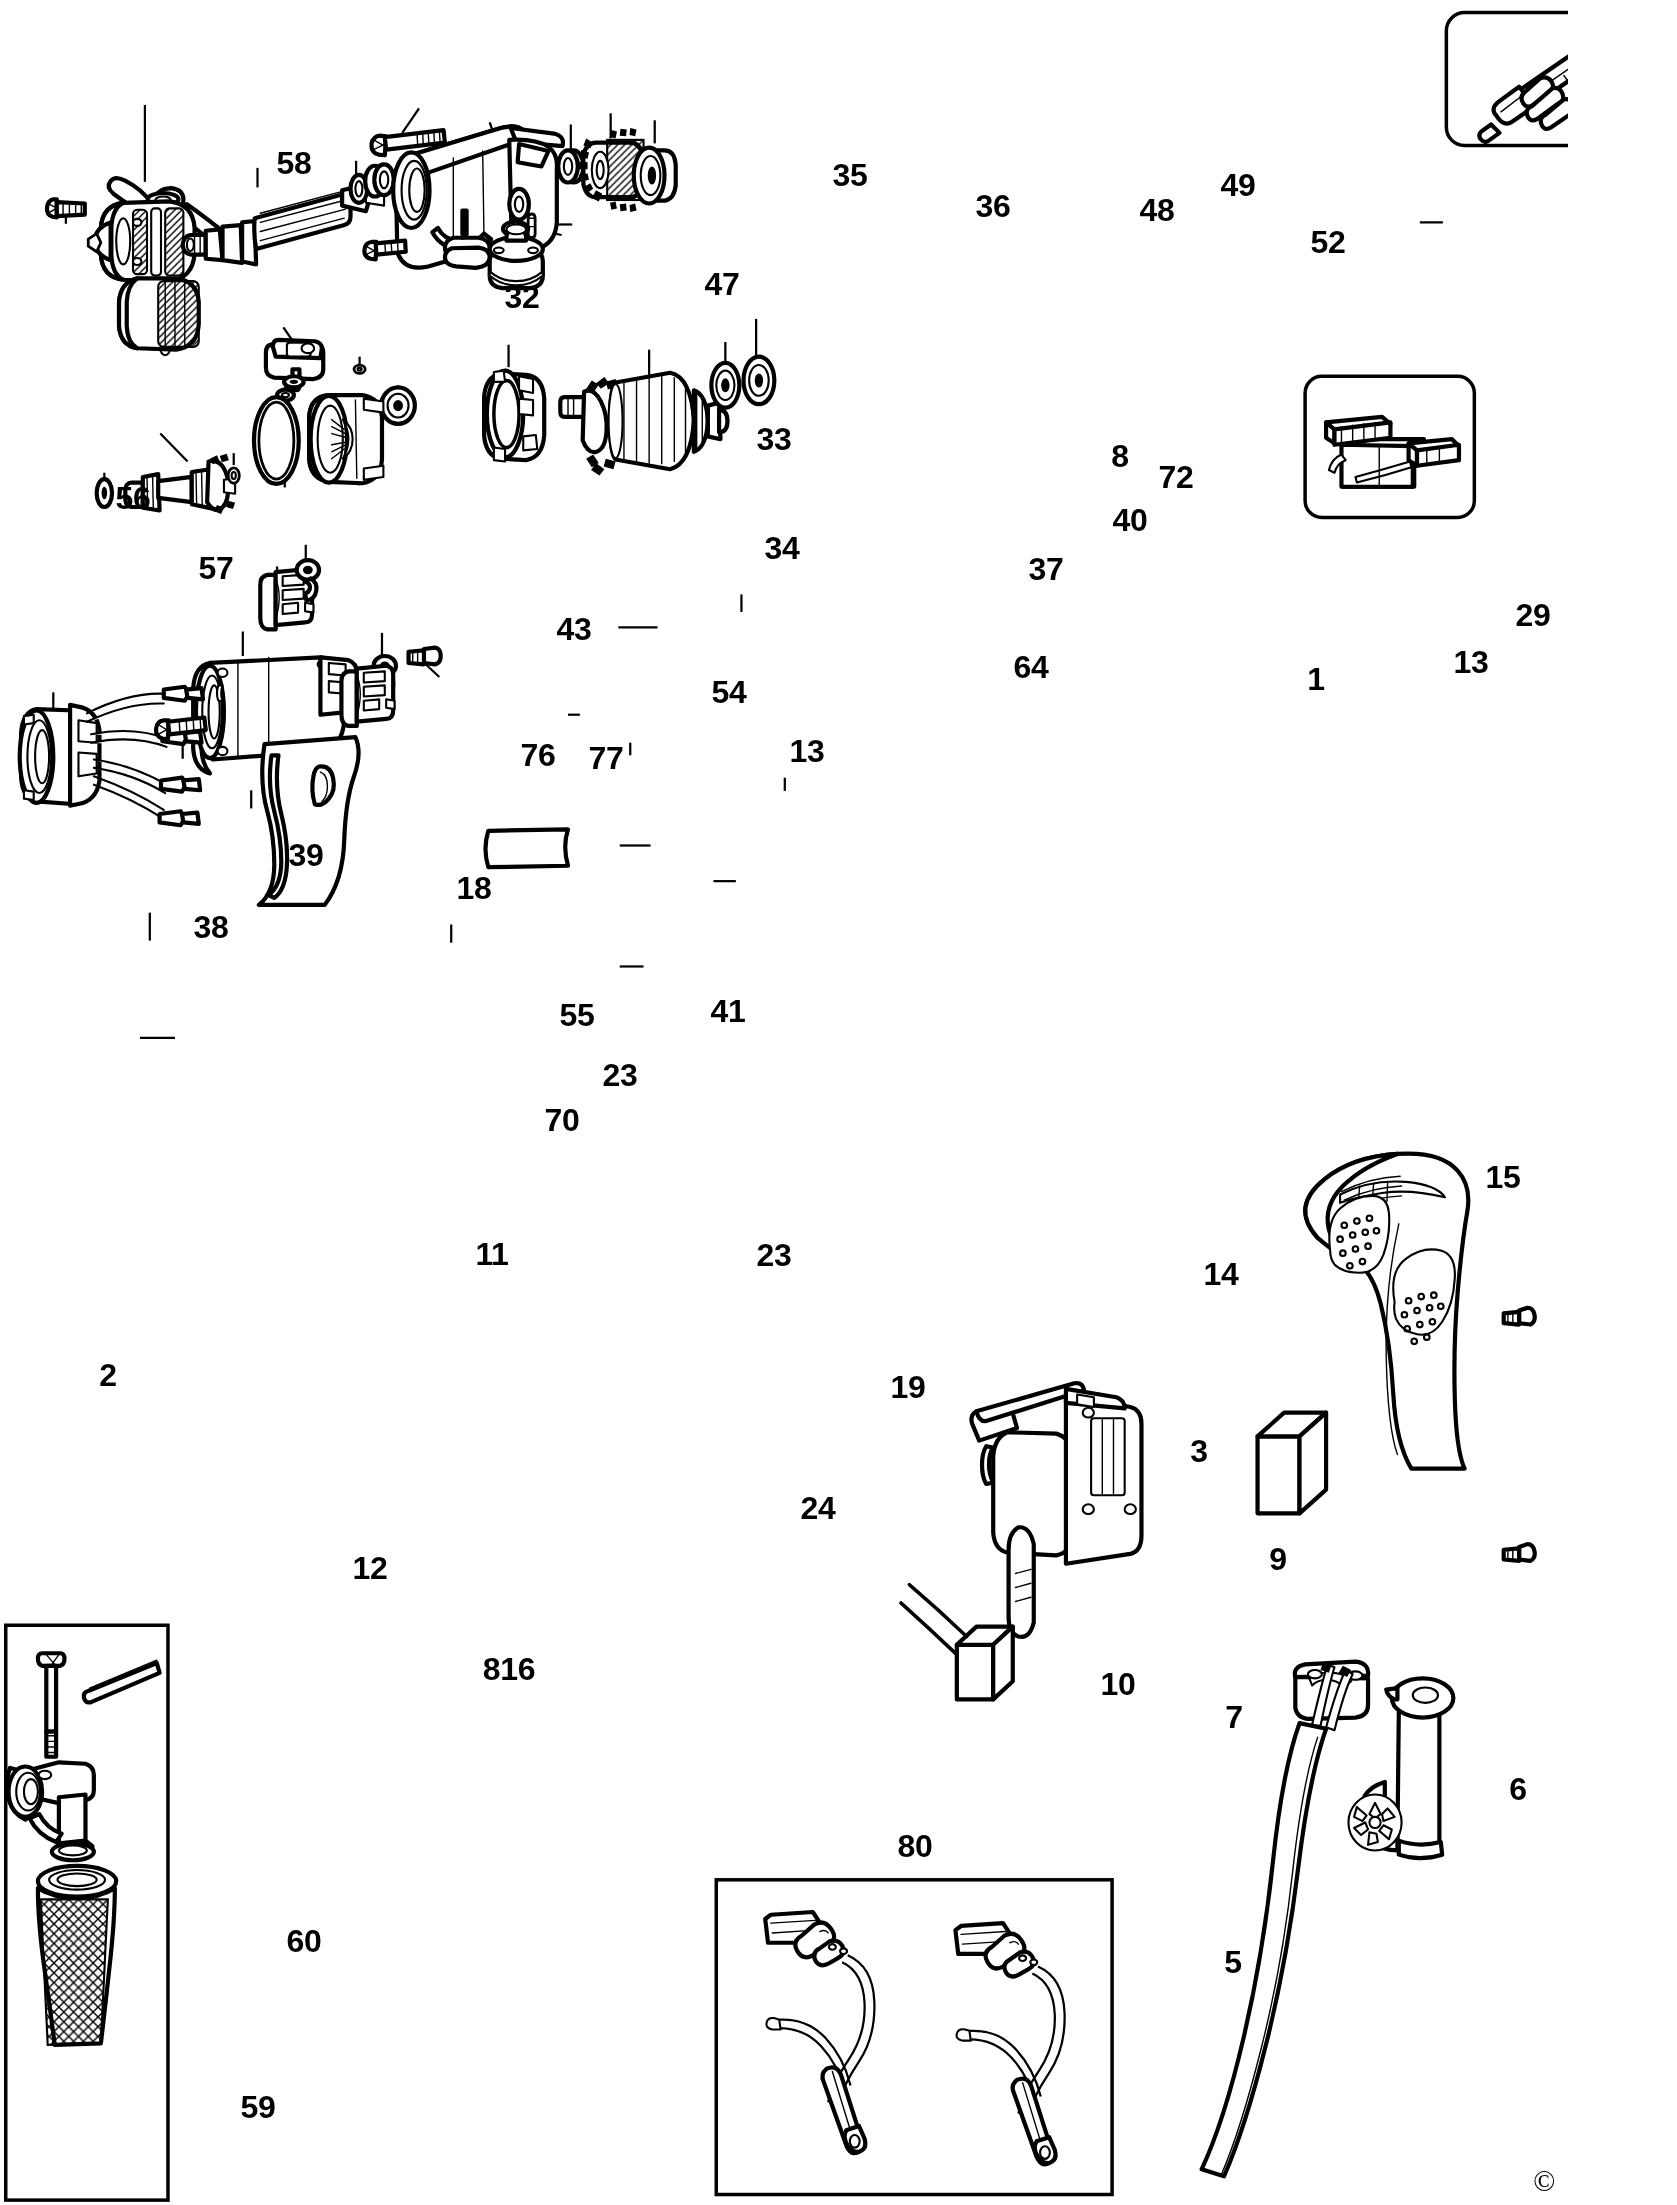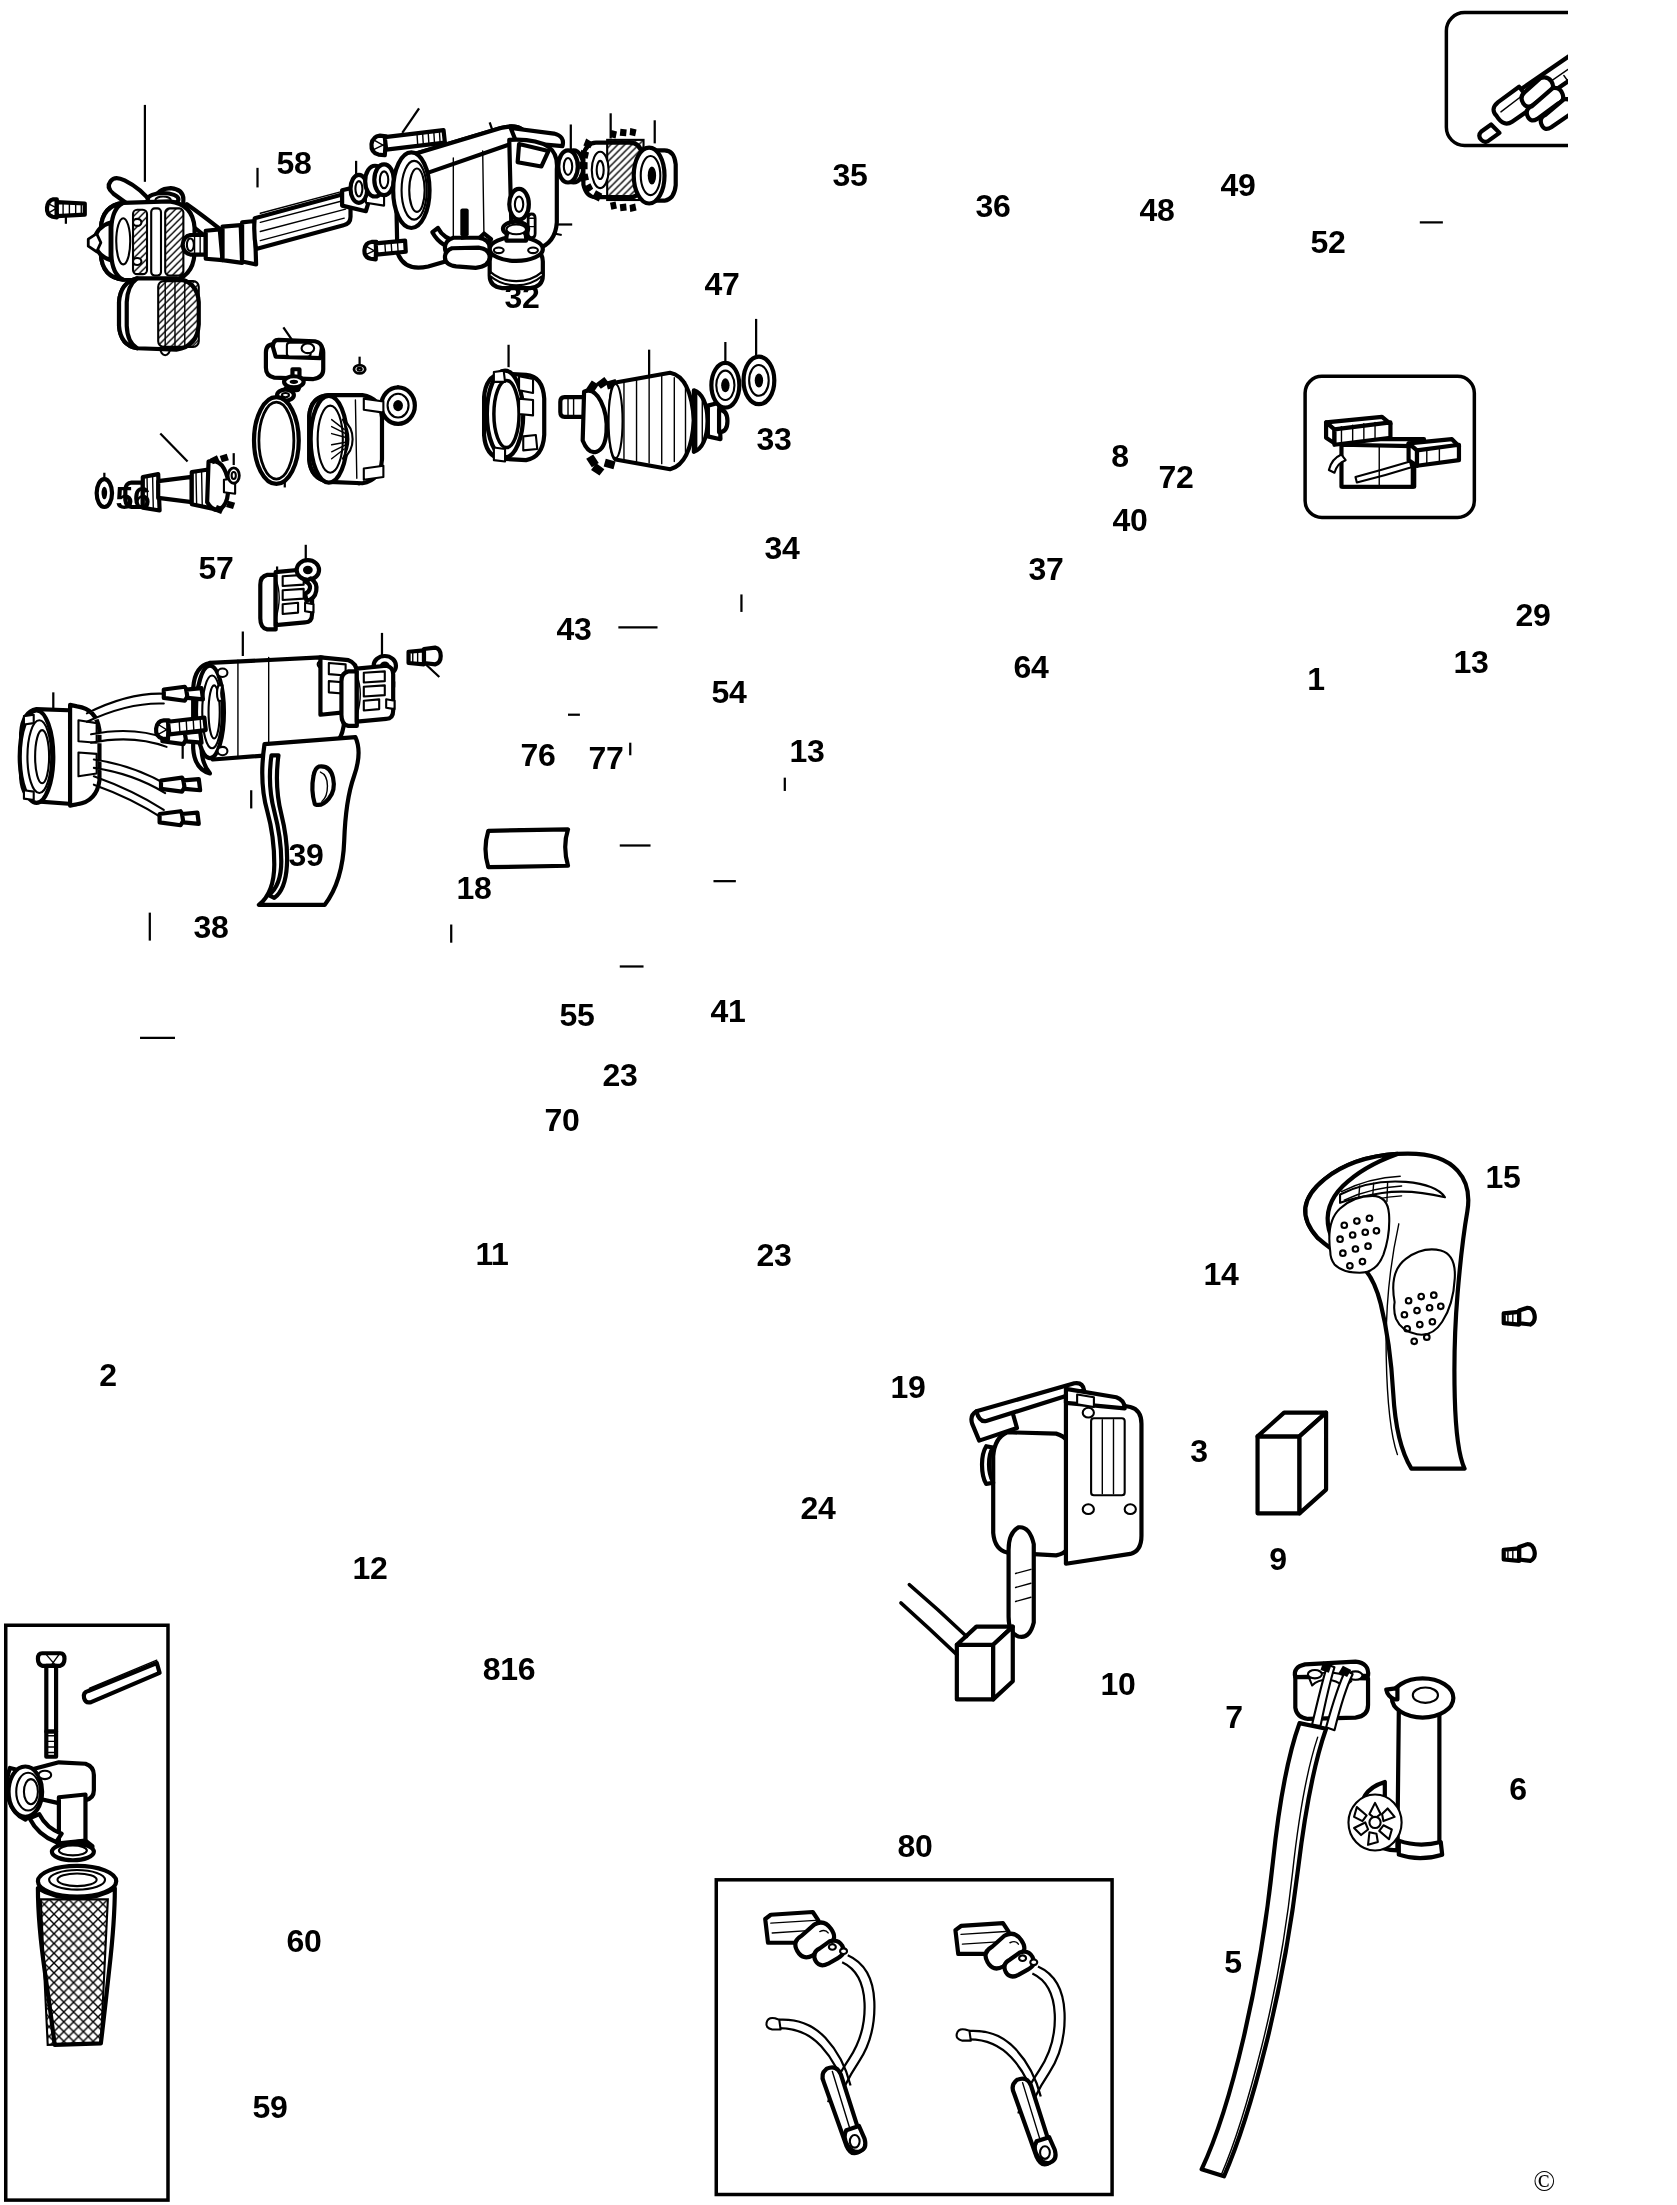--- a/index.html
+++ b/index.html
@@ -860,18 +860,18 @@
 <div class="callout" style="left: 1278px; top: 1559px;">9</div>
 <div class="callout" style="left: 370px; top: 1568px;">12</div>
 <div class="callout" style="left: 1591px; top: 1632px;">15</div>
 <div class="callout" style="left: 509px; top: 1669px;">816</div>
 <div class="callout" style="left: 1118px; top: 1684px;">10</div>
 <div class="callout" style="left: 1234px; top: 1717px;">7</div>
 <div class="callout" style="left: 1518px; top: 1789px;">6</div>
 <div class="callout" style="left: 1233px; top: 1962px;">5</div>
 <div class="callout" style="left: 304px; top: 1941px;">60</div>
 <div class="callout" style="left: 915px; top: 1846px;">80</div>
-<div class="callout" style="left: 270px; top: 2107px;">59</div>
+<div class="callout" style="left: 258px; top: 2107px;">59</div>
 
 <div class="copyright">©</div>
 
 </div>
 
 
 </body></html>

